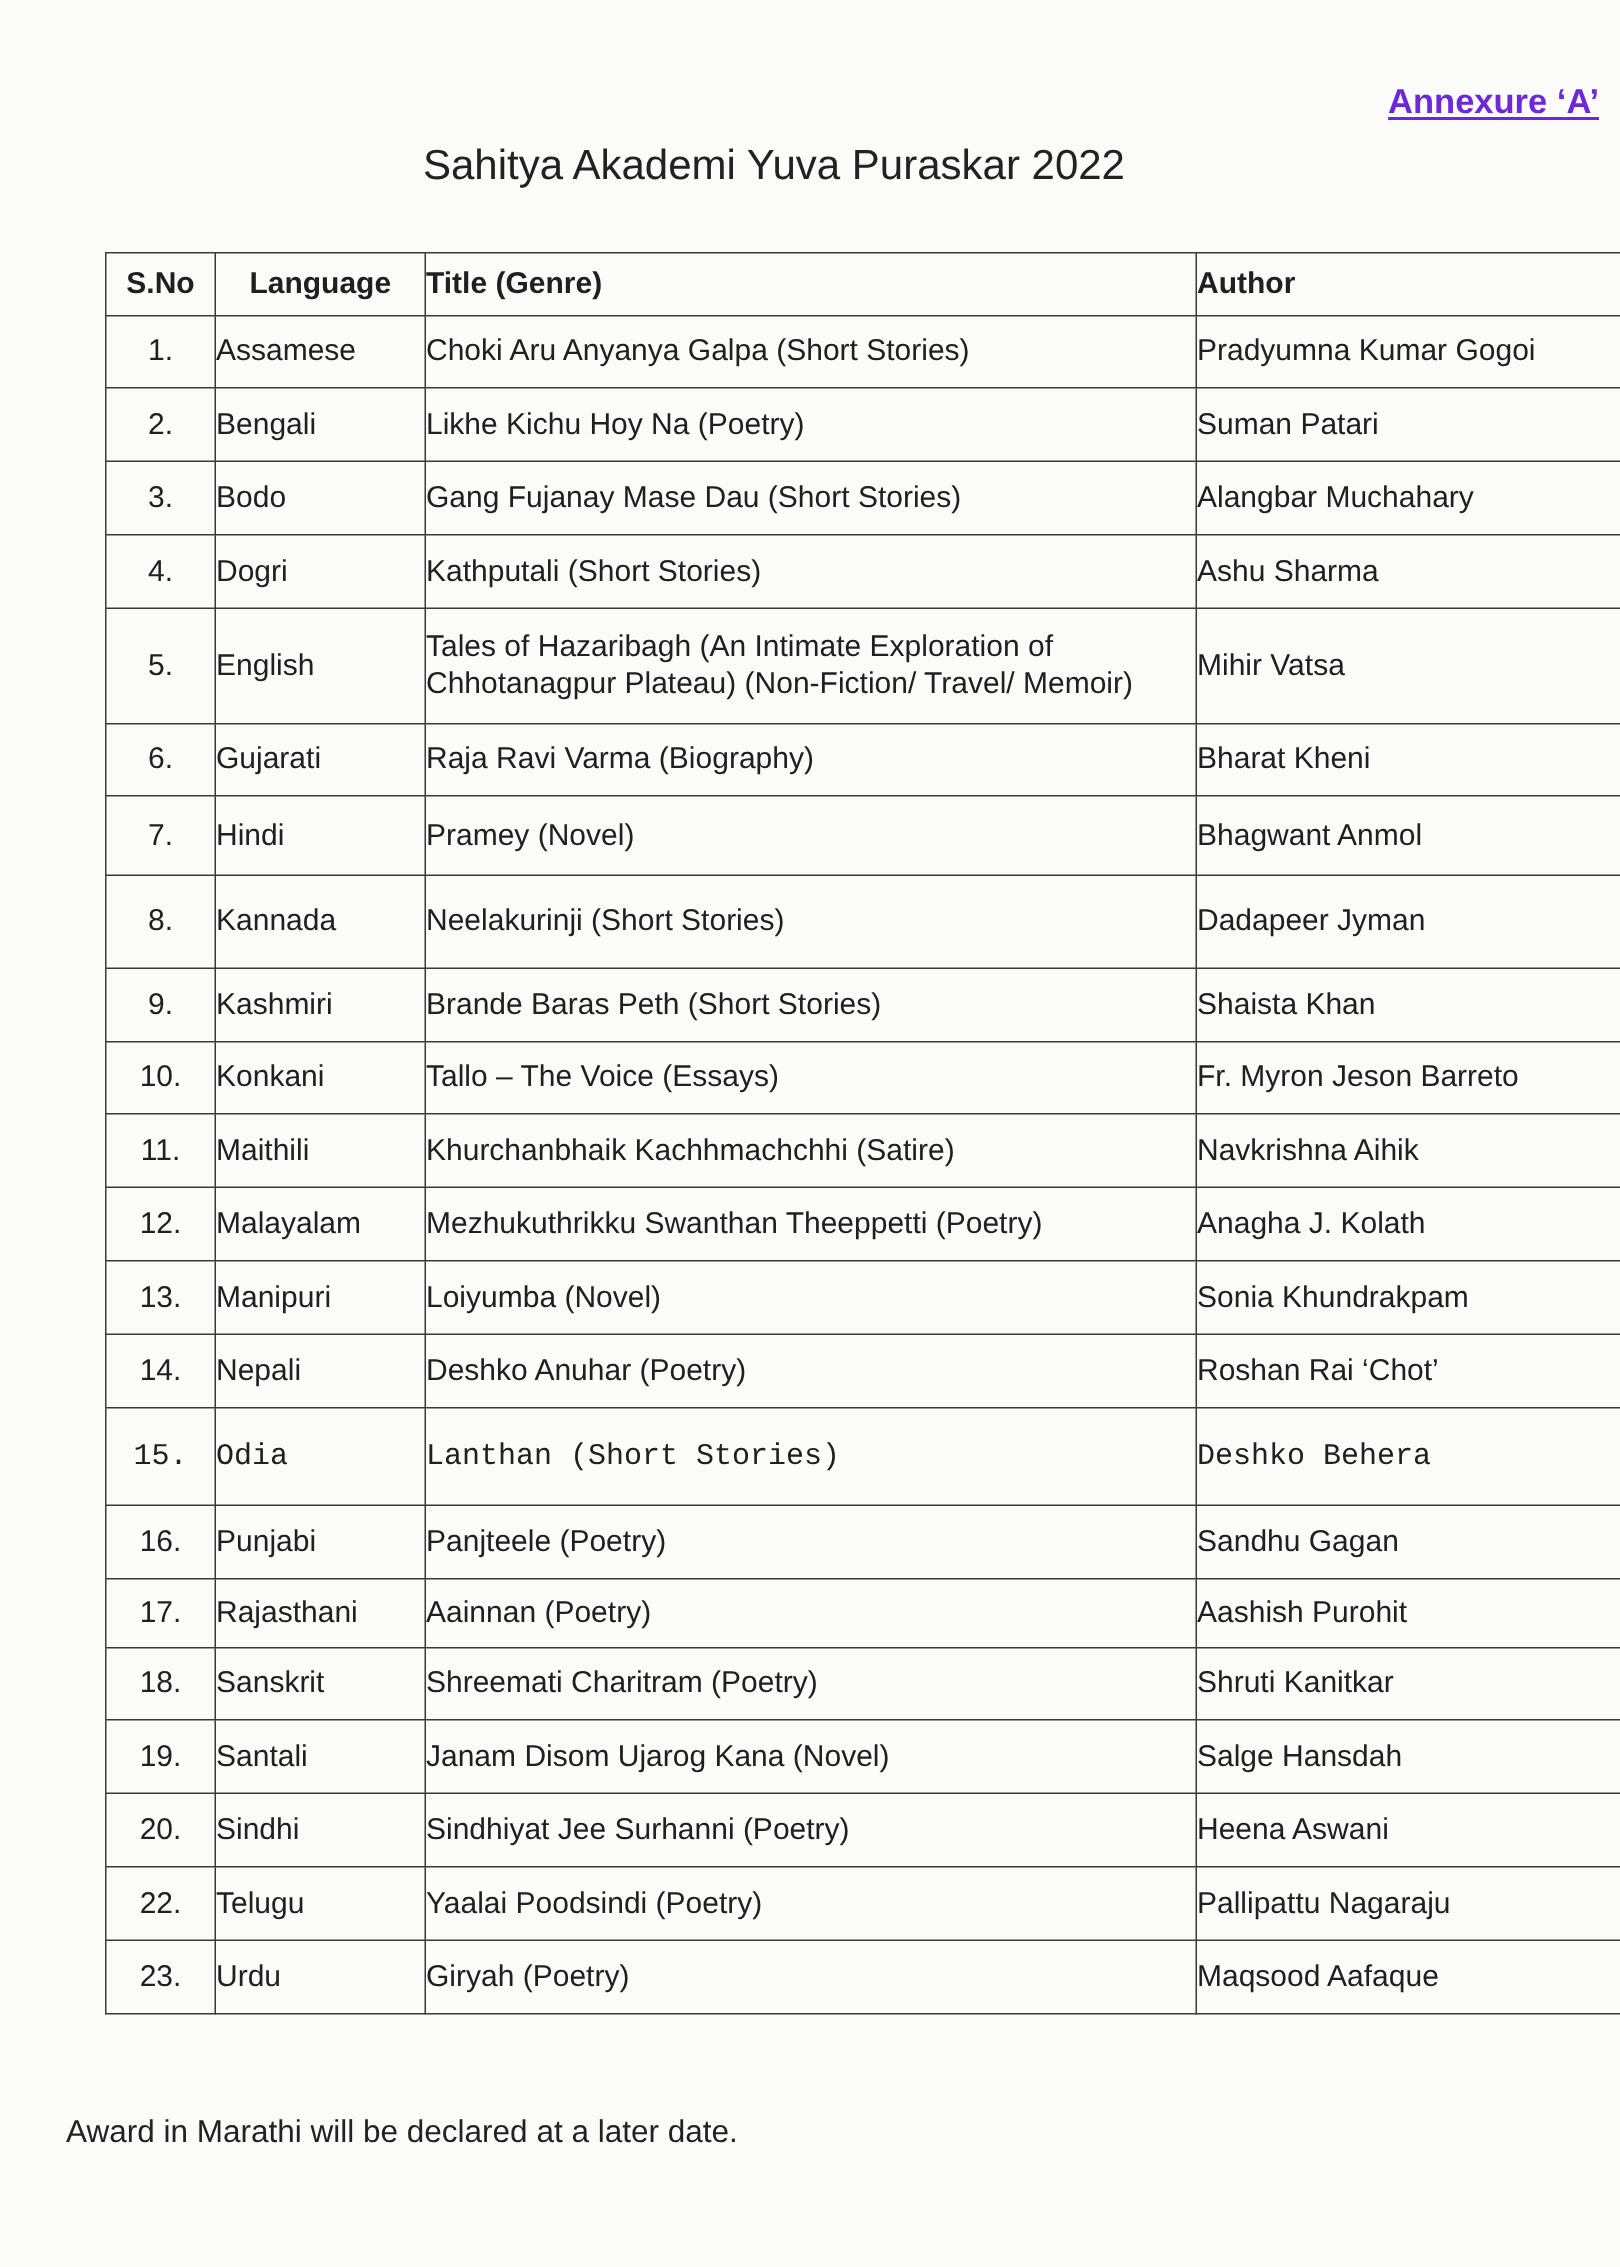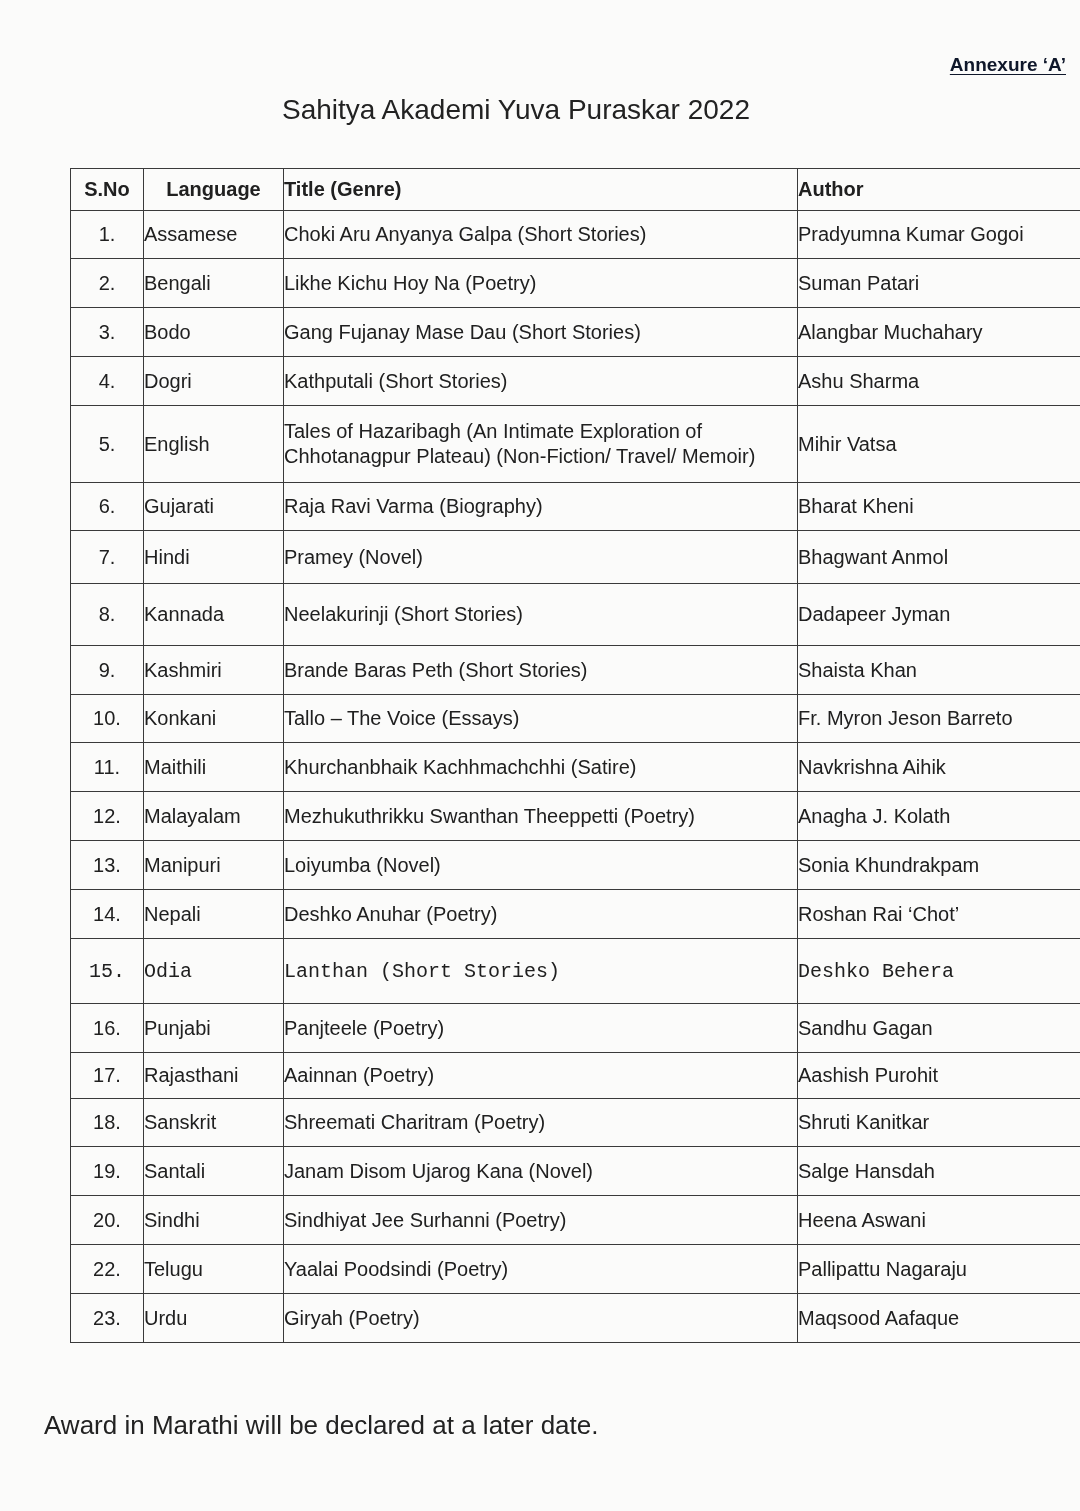--- a/index.html
+++ b/index.html
@@ -1,22 +1,22 @@
 <!DOCTYPE html>
 <html><head>
 <meta charset="utf-8">
 <style>
   html, body { margin: 0; padding: 0; }
   body {
     width: 1080px; height: 1511px; background: #fbfbfa; position: relative; overflow: hidden;
     font-family: "Liberation Sans", sans-serif; color: #1e1e1e;
   }
   .annexure {
-    position: absolute; top: 54px; right: 14px; font-size: 19px; font-weight: bold;
-    text-decoration: underline; text-underline-offset: 3px; color: #0f172a;
+    position: absolute; top: 54px; right: 14px; font-size: 23px; font-weight: bold;
+    text-decoration: underline; text-underline-offset: 3px; color: #6d28d9;
   }
   .title {
     position: absolute; top: 94px; left: 0; width: 1032px; text-align: center;
     font-size: 28px; color: #222;
   }
   table.awards {
     position: absolute; top: 168px; left: 44px; border-collapse: collapse;
     width: 1021px; table-layout: fixed; font-size: 20px; color: #202020; margin-left: 26px;
   }
   table.awards td, table.awards th {
@@ -28,21 +28,21 @@
   col.c-lang { width: 140px; }
   col.c-title { width: 514px; }
   col.c-author { width: 294px; }
   td.sno { text-align: center; padding-right: 14px; }
   td.lang { padding-left: 10px; }
   td.ttl { padding-left: 10px; line-height: 25px; }
   td.auth { padding-left: 10px; vertical-align: top; padding-top: 11px; }
   th.h-lang { text-align: center; }
   th.h-title, th.h-author { text-align: left; vertical-align: top; padding-top: 2px; }
   .note {
-    position: absolute; top: 1410px; left: 44px; font-size: 26px; color: #222;
+    position: absolute; top: 1410px; left: 44px; font-size: 21px; color: #222;
   }
 </style>
 </head>
 <body>
 
 <div class="annexure">Annexure ‘A’</div>
 <div class="title">Sahitya Akademi Yuva Puraskar 2022</div>
 
 <table class="awards">
   <colgroup>

